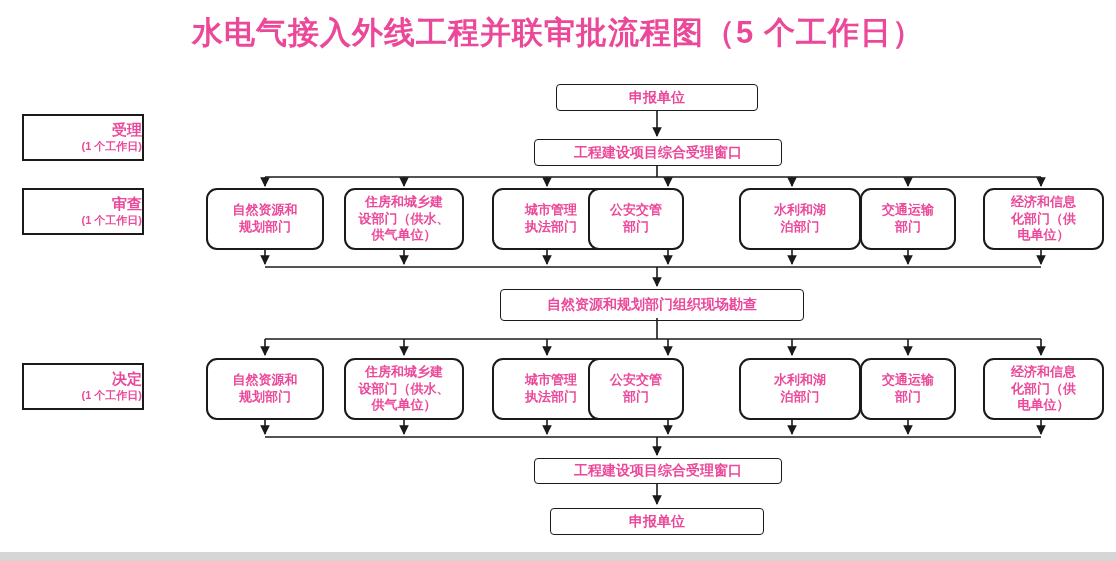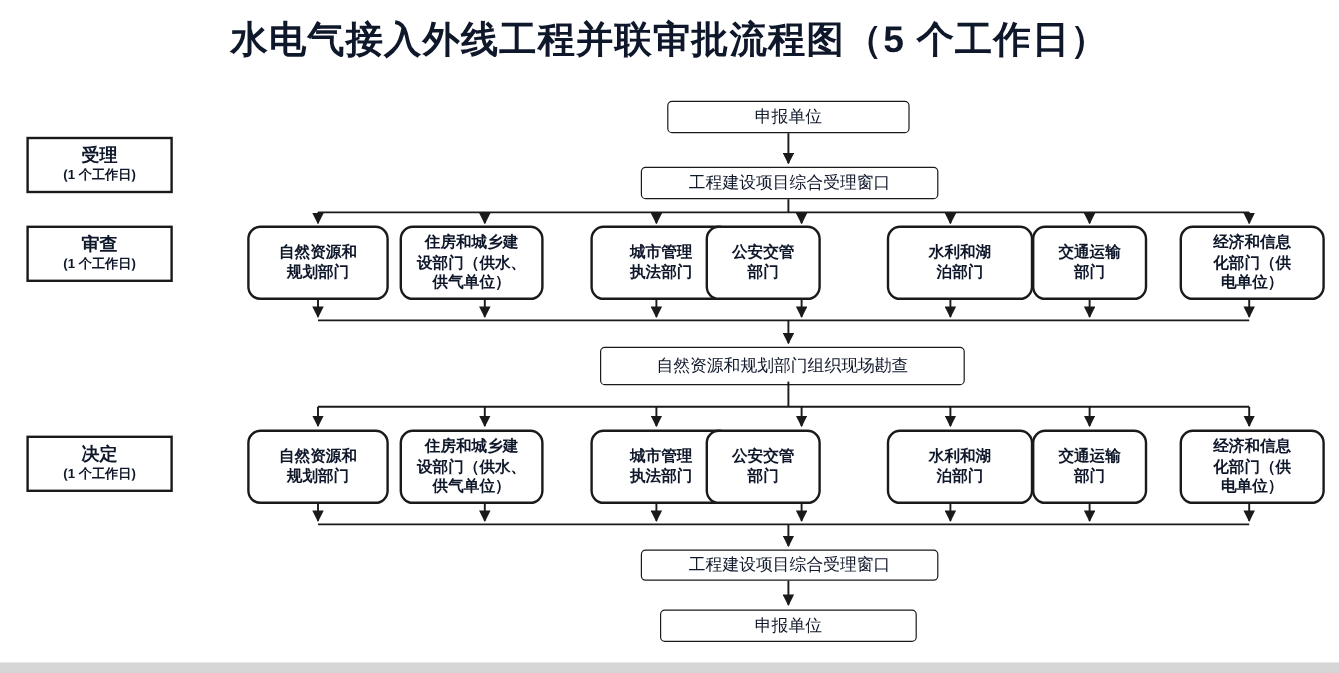--- a/index.html
+++ b/index.html
@@ -1,59 +1,59 @@
 <!DOCTYPE html>
 <html><head>
 <meta charset="utf-8">
 <style>
   html,body{margin:0;padding:0;background:#ffffff;}
   .canvas{
     position:relative;
     width:1116px;height:561px;
     background:#ffffff;
     font-family:"Liberation Sans","DejaVu Sans",sans-serif;
-    color:#0f172a;
+    color:#ec4899;
     overflow:hidden;
   }
   .title{
     position:absolute;top:12px;left:0;width:100%;
     text-align:center;font-size:31px;font-weight:800;letter-spacing:1px;
   }
   
   .stage{
     position:absolute;left:22px;width:122px;height:47px;
     border:2px solid #1a1a1a;background:#fff;box-sizing:border-box;
-    display:flex;flex-direction:column;align-items:center;justify-content:center;
+    display:flex;flex-direction:column;align-items:flex-end;justify-content:center;
     text-align:center;
   }
   .stage .nm{font-size:15px;font-weight:700;line-height:1.25;}
   .stage .du{font-size:11px;font-weight:700;line-height:1.25;}
   .s1{top:114px}.s2{top:188px}.s3{top:275px}.s4{top:363px}
   
   .rect-node{
     position:absolute;border:1.5px solid #1a1a1a;border-radius:4px;background:#fff;
     box-sizing:border-box;display:flex;align-items:center;justify-content:center;
-    font-size:14px;font-weight:400;text-align:left;
+    font-size:14px;font-weight:700;text-align:left;
   }
   .n-app-top{left:556px;top:84px;width:202px;height:27px}
   .n-win-top{left:534px;top:139px;width:248px;height:27px}
   .n-survey{left:500px;top:289px;width:304px;height:32px}
   .n-win-bot{left:534px;top:458px;width:248px;height:26px}
   .n-app-bot{left:550px;top:508px;width:214px;height:27px}
   
   .dept{
     position:absolute;height:62px;
     border:2px solid #1a1a1a;border-radius:11px;background:#fff;box-sizing:border-box;
     display:flex;align-items:center;justify-content:center;
     text-align:center;font-size:13px;font-weight:700;line-height:1.3;
     white-space:pre-line;padding:2px 3px;
   }
   .row1{top:188px}.row2{top:358px}
   .c1{left:206px;width:118px}
-  .c2{left:333px;width:120px}
+  .c2{left:344px;width:120px}
   .c3{left:492px;width:118px}
   .c4{left:588px;width:96px}
   .c5{left:739px;width:122px}
   .c6{left:860px;width:96px}
   .c7{left:983px;width:121px}
   
   .connectors{position:absolute;left:0;top:0;width:1116px;height:561px;pointer-events:none;}
   .connectors line{stroke:#1a1a1a;stroke-width:1.6;}
   .bottom-strip{position:absolute;left:0;right:0;bottom:0;height:9px;background:#d6d6d6;}
 </style>

